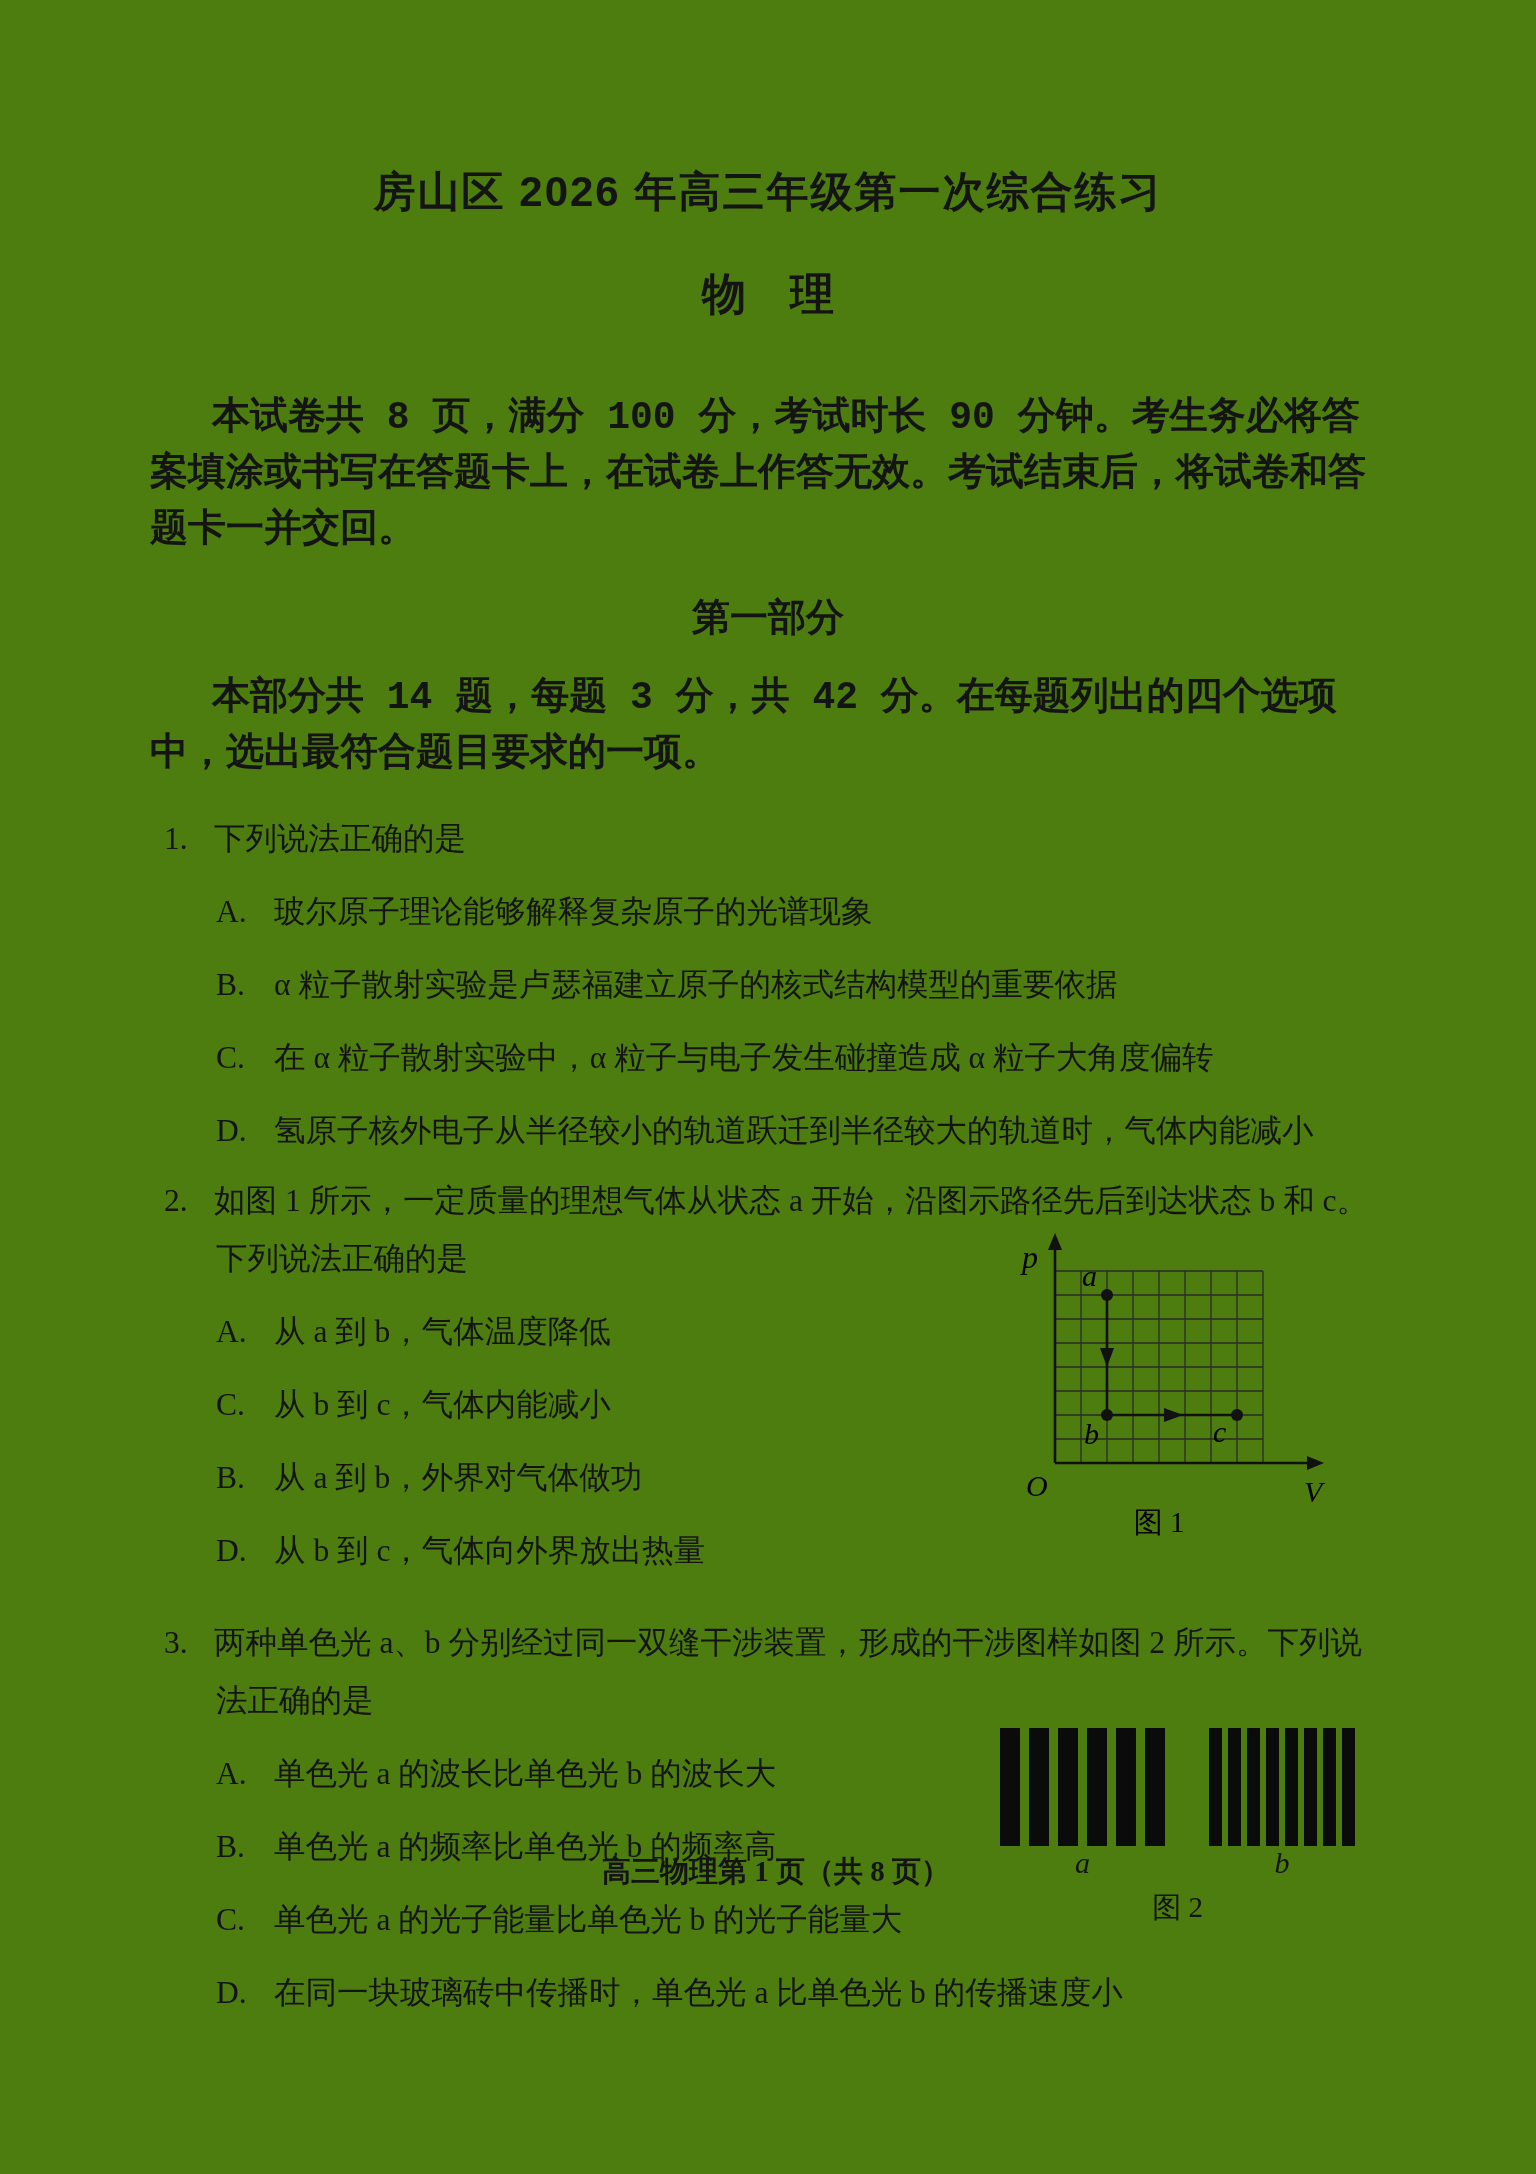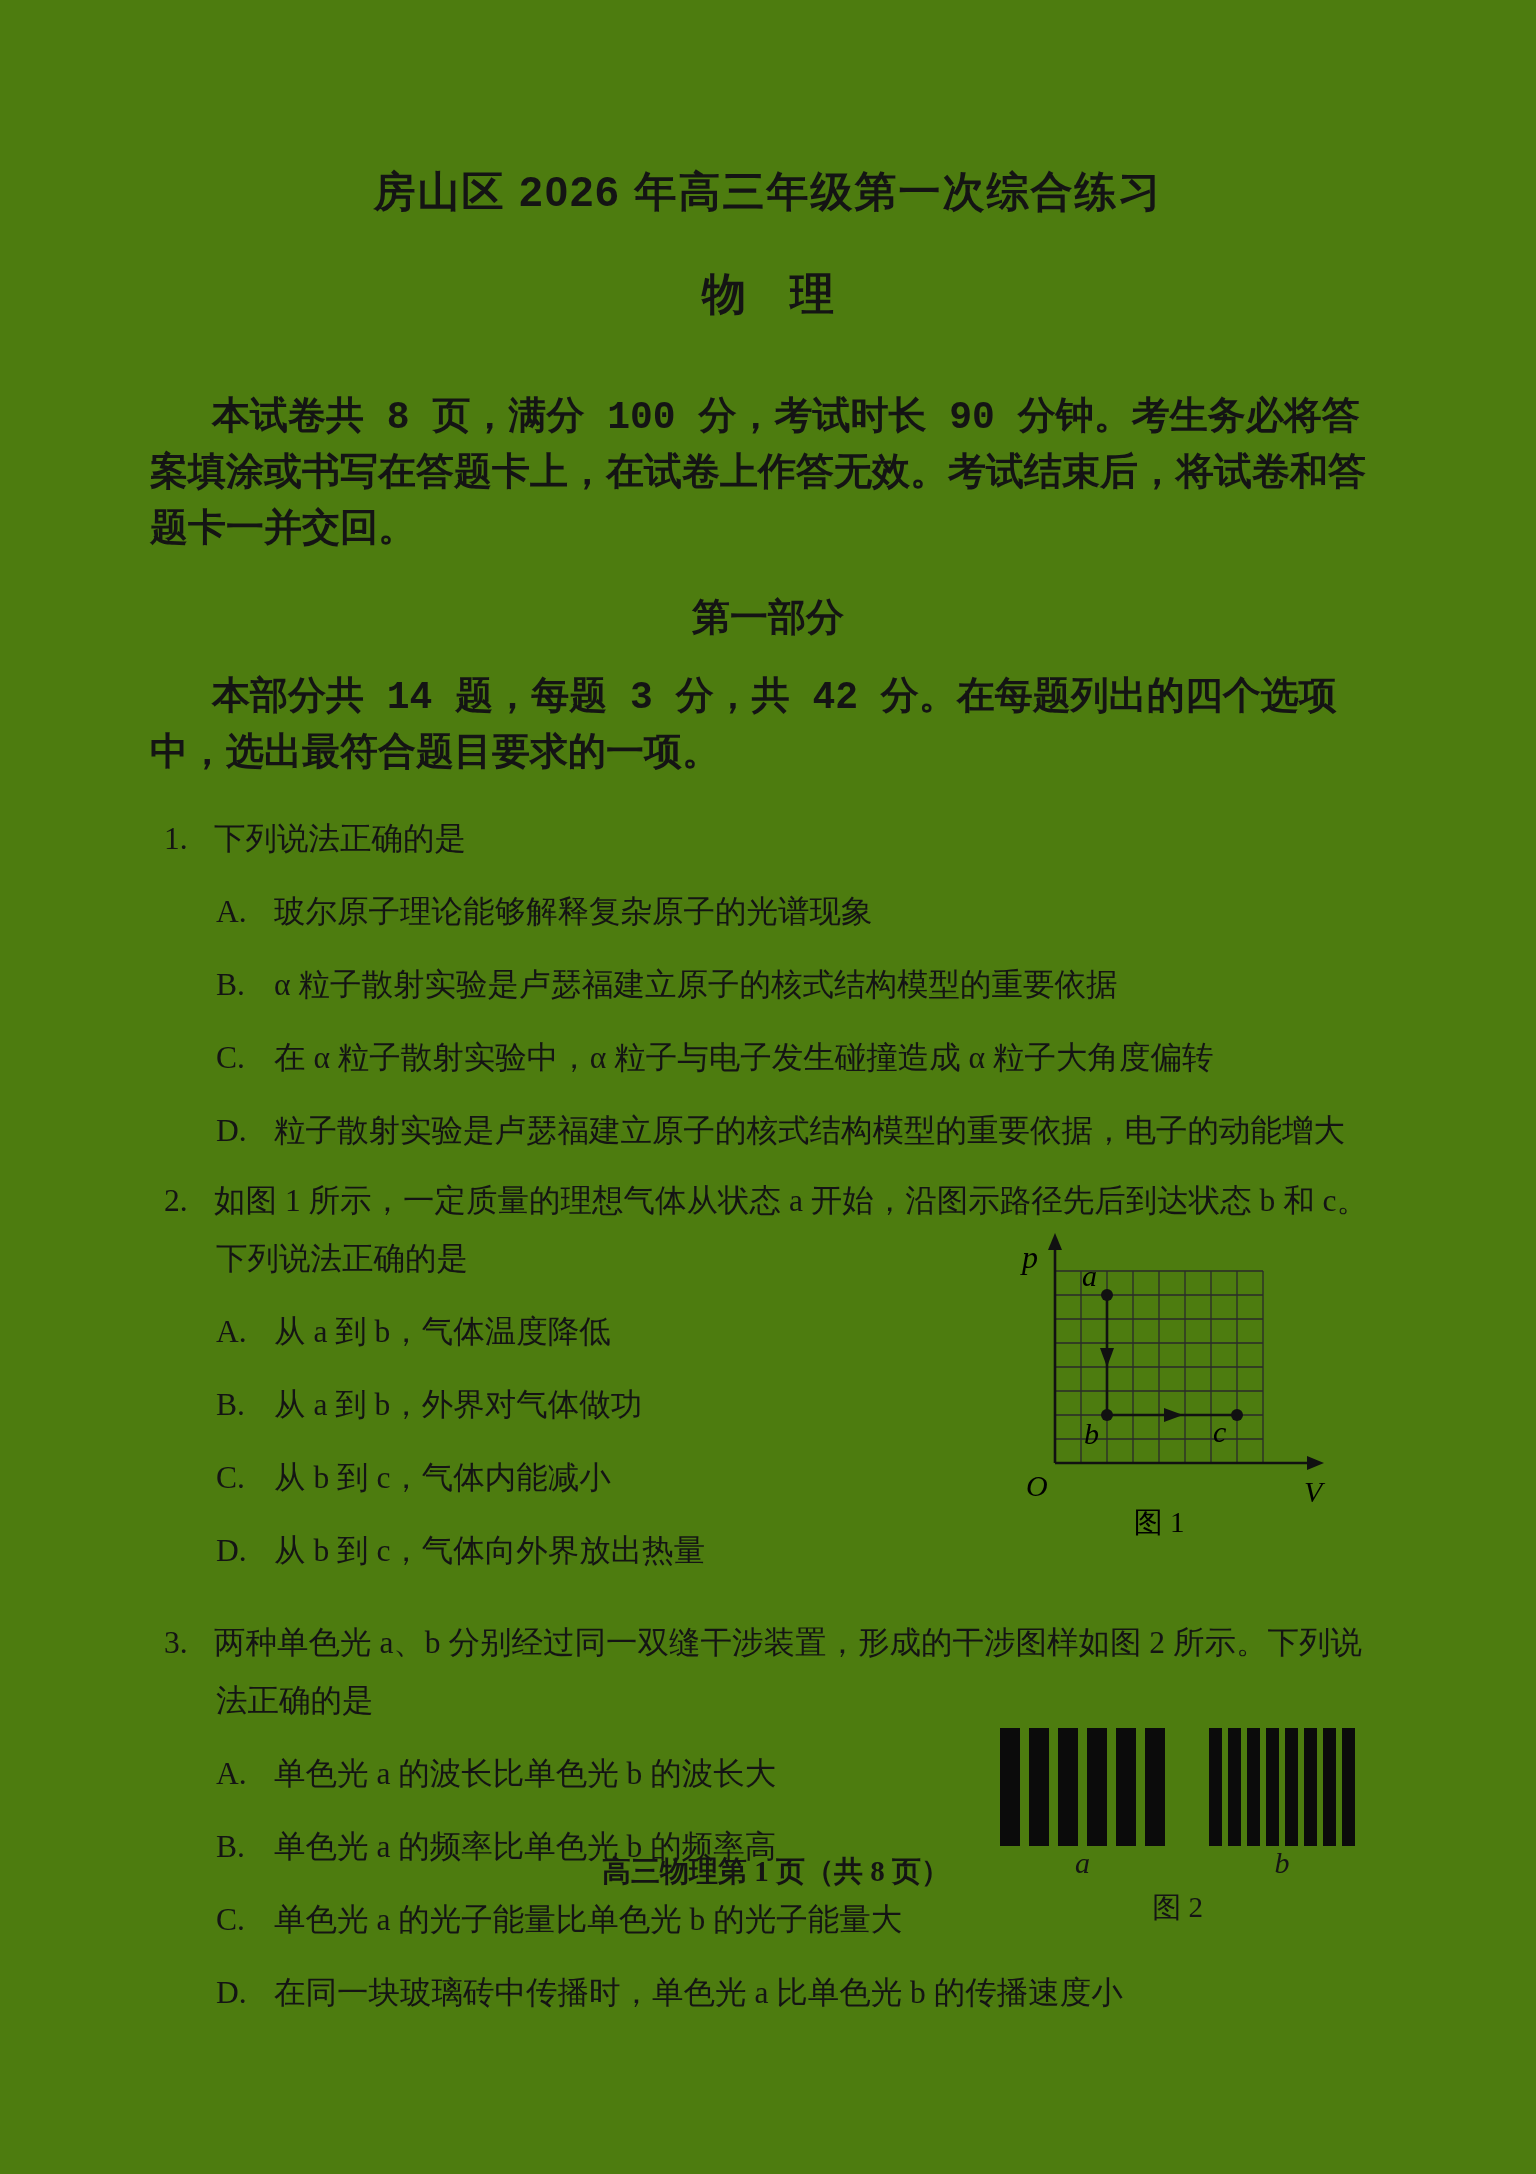--- a/index.html
+++ b/index.html
@@ -90,37 +90,37 @@
     <div class="option">
       <span class="opt-label">A.</span><span>玻尔原子理论能够解释复杂原子的光谱现象</span>
     </div>
     <div class="option">
       <span class="opt-label">B.</span><span>α 粒子散射实验是卢瑟福建立原子的核式结构模型的重要依据</span>
     </div>
     <div class="option">
       <span class="opt-label">C.</span><span>在 α 粒子散射实验中，α 粒子与电子发生碰撞造成 α 粒子大角度偏转</span>
     </div>
     <div class="option">
-      <span class="opt-label">D.</span><span>粒子散射实验是卢瑟福建立原子的核式结构模型的重要依据，电子的动能增大</span>
+      <span class="opt-label">D.</span><span>氢原子核外电子从半径较小的轨道跃迁到半径较大的轨道时，气体内能减小</span>
     </div>
   </section>
 
   <section class="question q2 body-block">
     <div class="stem">
       <span class="qnum">2.</span><span>如图 1 所示，一定质量的理想气体从状态 a 开始，沿图示路径先后到达状态 b 和 c。</span>
     </div>
     <div class="stem-cont">下列说法正确的是</div>
     <div class="option">
       <span class="opt-label">A.</span><span>从 a 到 b，气体温度降低</span>
     </div>
     <div class="option">
+      <span class="opt-label">C.</span><span>从 b 到 c，气体内能减小</span>
+    </div>
+    <div class="option">
       <span class="opt-label">B.</span><span>从 a 到 b，外界对气体做功</span>
-    </div>
-    <div class="option">
-      <span class="opt-label">C.</span><span>从 b 到 c，气体内能减小</span>
     </div>
     <div class="option">
       <span class="opt-label">D.</span><span>从 b 到 c，气体向外界放出热量</span>
     </div>
 
     <figure class="fig fig1">
       <svg width="330" height="312" viewBox="0 0 330 312">
 
         <path d="M45 45V237 M71 45V237 M97 45V237 M123 45V237 M149 45V237 M175 45V237 M201 45V237 M227 45V237 M253 45V237 M45 45H253 M45 69H253 M45 93H253 M45 117H253 M45 141H253 M45 165H253 M45 189H253 M45 213H253 M45 237H253" fill="none" stroke="#2a2a2a" stroke-width="1.3"></path>
 

